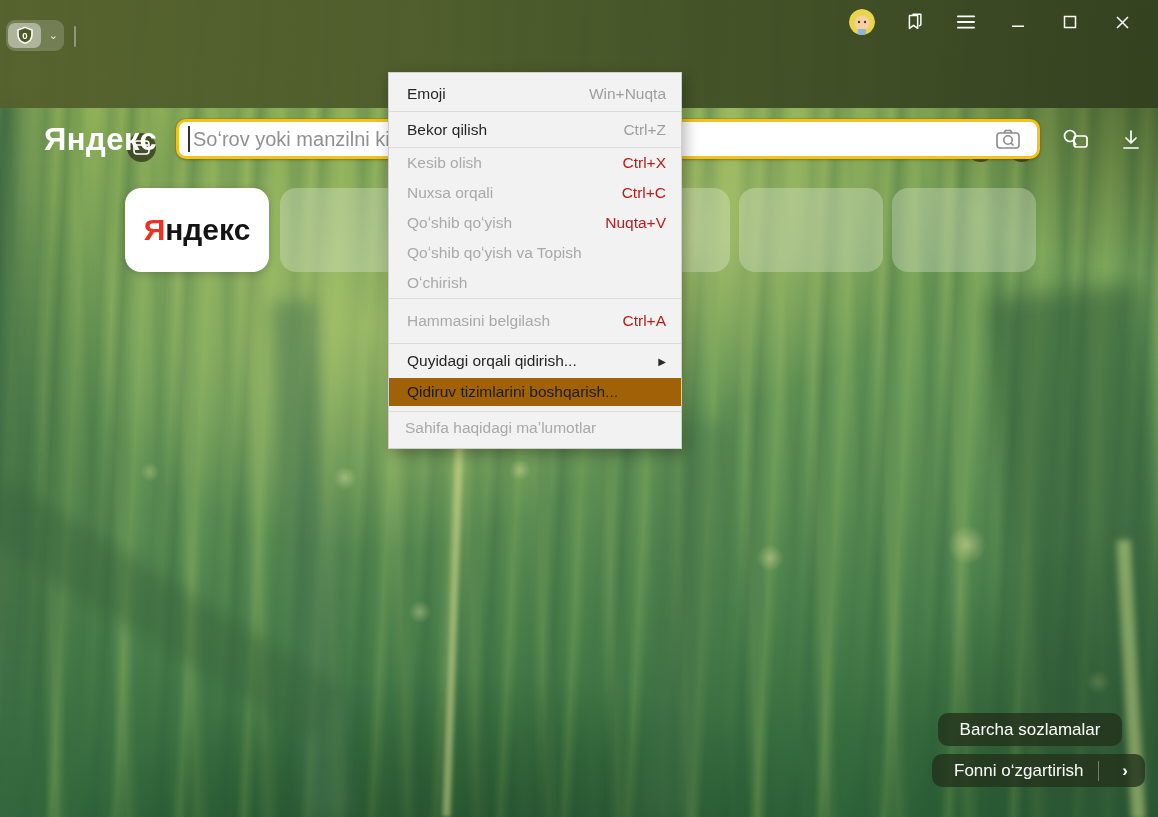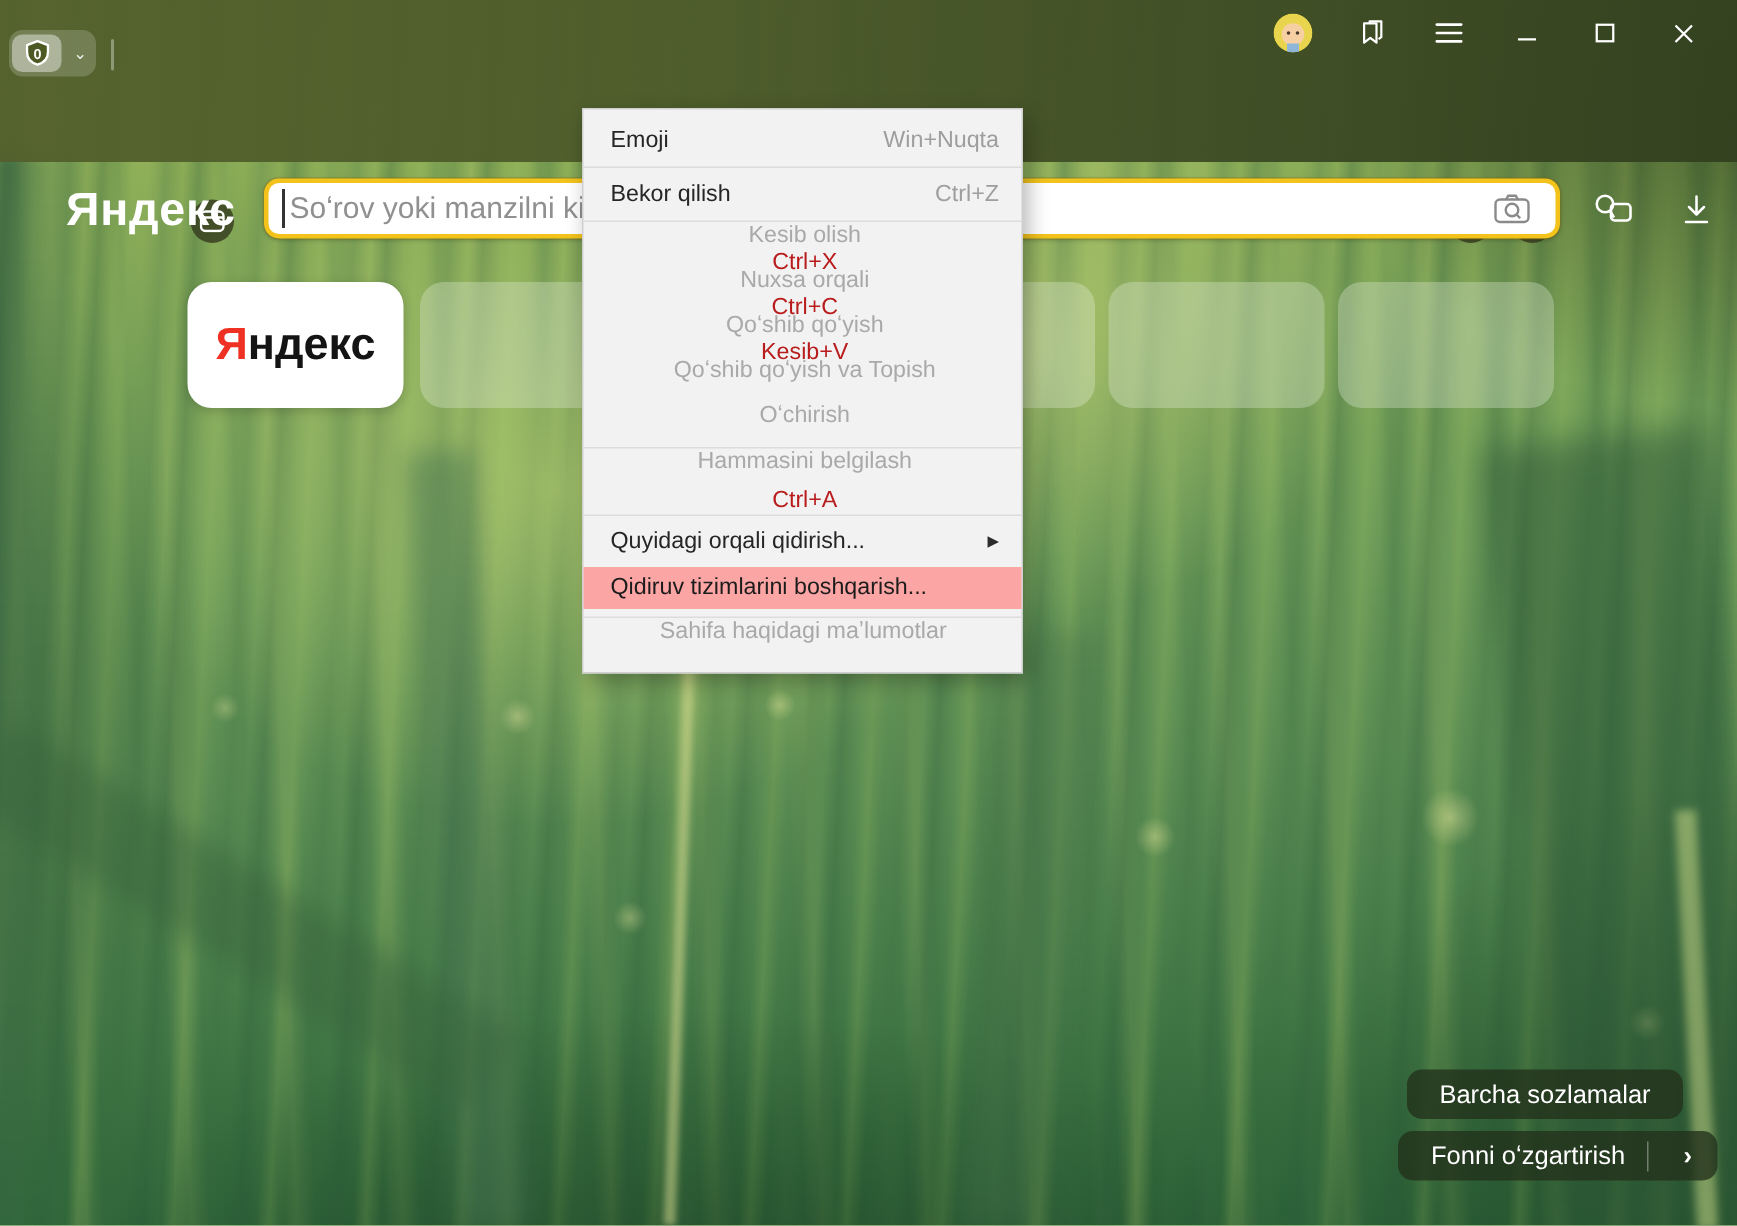--- a/index.html
+++ b/index.html
@@ -106,23 +106,23 @@
   .bg-divider { position:absolute; right:46px; top:7px; width:1px; height:20px; background:rgba(255,255,255,.35); }
   .bg-chev { position:absolute; right:17px; top:0; height:100%; display:flex; align-items:center; font-size:17px; font-weight:700; }
 
   
   .context-menu { position:absolute; left:388px; top:72px; width:294px; z-index:60;
     background:#f2f2f2; border:1px solid #cfcfcf; box-shadow:3px 5px 14px rgba(0,0,0,.30);
     padding:4px 0; font-size:15.5px; }
   .menu-item { height:30px; display:flex; align-items:center; justify-content:space-between;
     padding:0 15px 0 18px; color:#262626; }
   .menu-item .mi-shortcut { color:#9e9e9e; }
-  .menu-item.state-disabled { color:#a9a9a9;flex-direction:column; }
+  .menu-item.state-disabled { color:#a9a9a9; }
   .menu-item.state-disabled .mi-shortcut { color:#b91c1c; }
-  .menu-item.state-highlighted { background:#fca5a5; color:#1c1c1c; }
+  .menu-item.state-highlighted { background:#a16207; color:#1c1c1c; }
   .mi-arrow { font-size:10px; color:#2b2b2b; }
   .menu-sep { height:1px; background:#dcdcdc; }
   .mi-0{height:34px;} .mi-2{height:35px;} .mi-10{height:44px;} .mi-12{height:34px;} .mi-13{height:28px;} .mi-15{height:32px;padding-left:16px;}
   .sep-14{margin-top:5px;}
 </style>
 </head>
 <body>
 
 <div class="window">
 
@@ -270,21 +270,21 @@
       <div class="menu-item state-disabled mi-4">
         <span class="mi-label">Kesib olish</span>
         <span class="mi-shortcut">Ctrl+X</span>
       </div>
       <div class="menu-item state-disabled mi-5">
         <span class="mi-label">Nuxsa orqali</span>
         <span class="mi-shortcut">Ctrl+C</span>
       </div>
       <div class="menu-item state-disabled mi-6">
         <span class="mi-label">Qoʻshib qoʻyish</span>
-        <span class="mi-shortcut">Kesib+V</span>
+        <span class="mi-shortcut">Nuqta+V</span>
       </div>
       <div class="menu-item state-disabled mi-7">
         <span class="mi-label">Qoʻshib qoʻyish va Topish</span>
         <span class="mi-shortcut"></span>
       </div>
       <div class="menu-item state-disabled mi-8">
         <span class="mi-label">Oʻchirish</span>
         <span class="mi-shortcut"></span>
       </div>
       <div class="menu-sep sep-9"></div>

